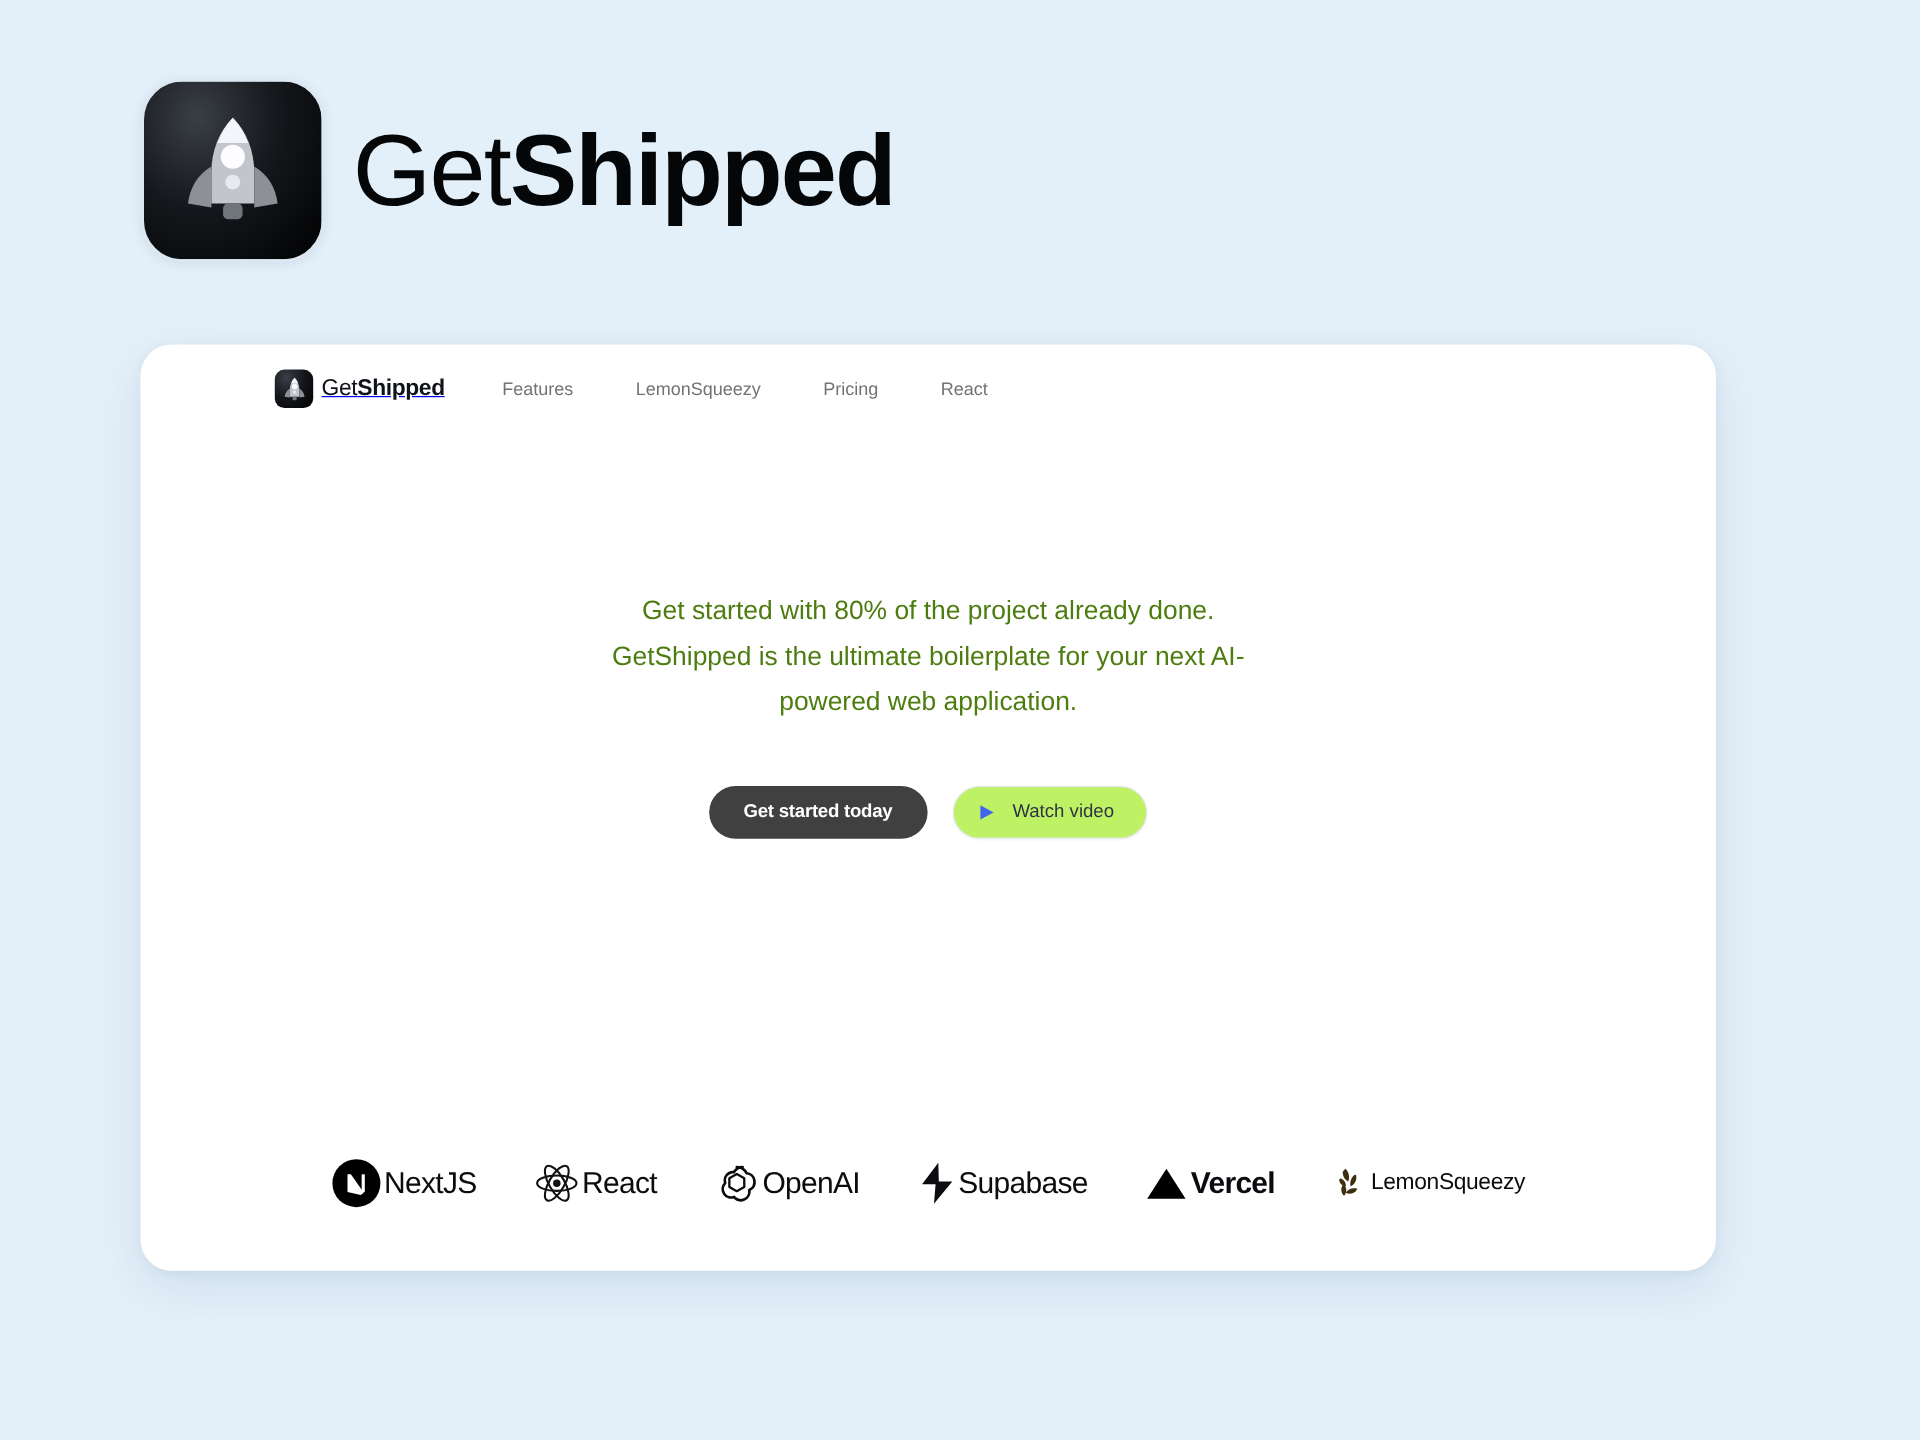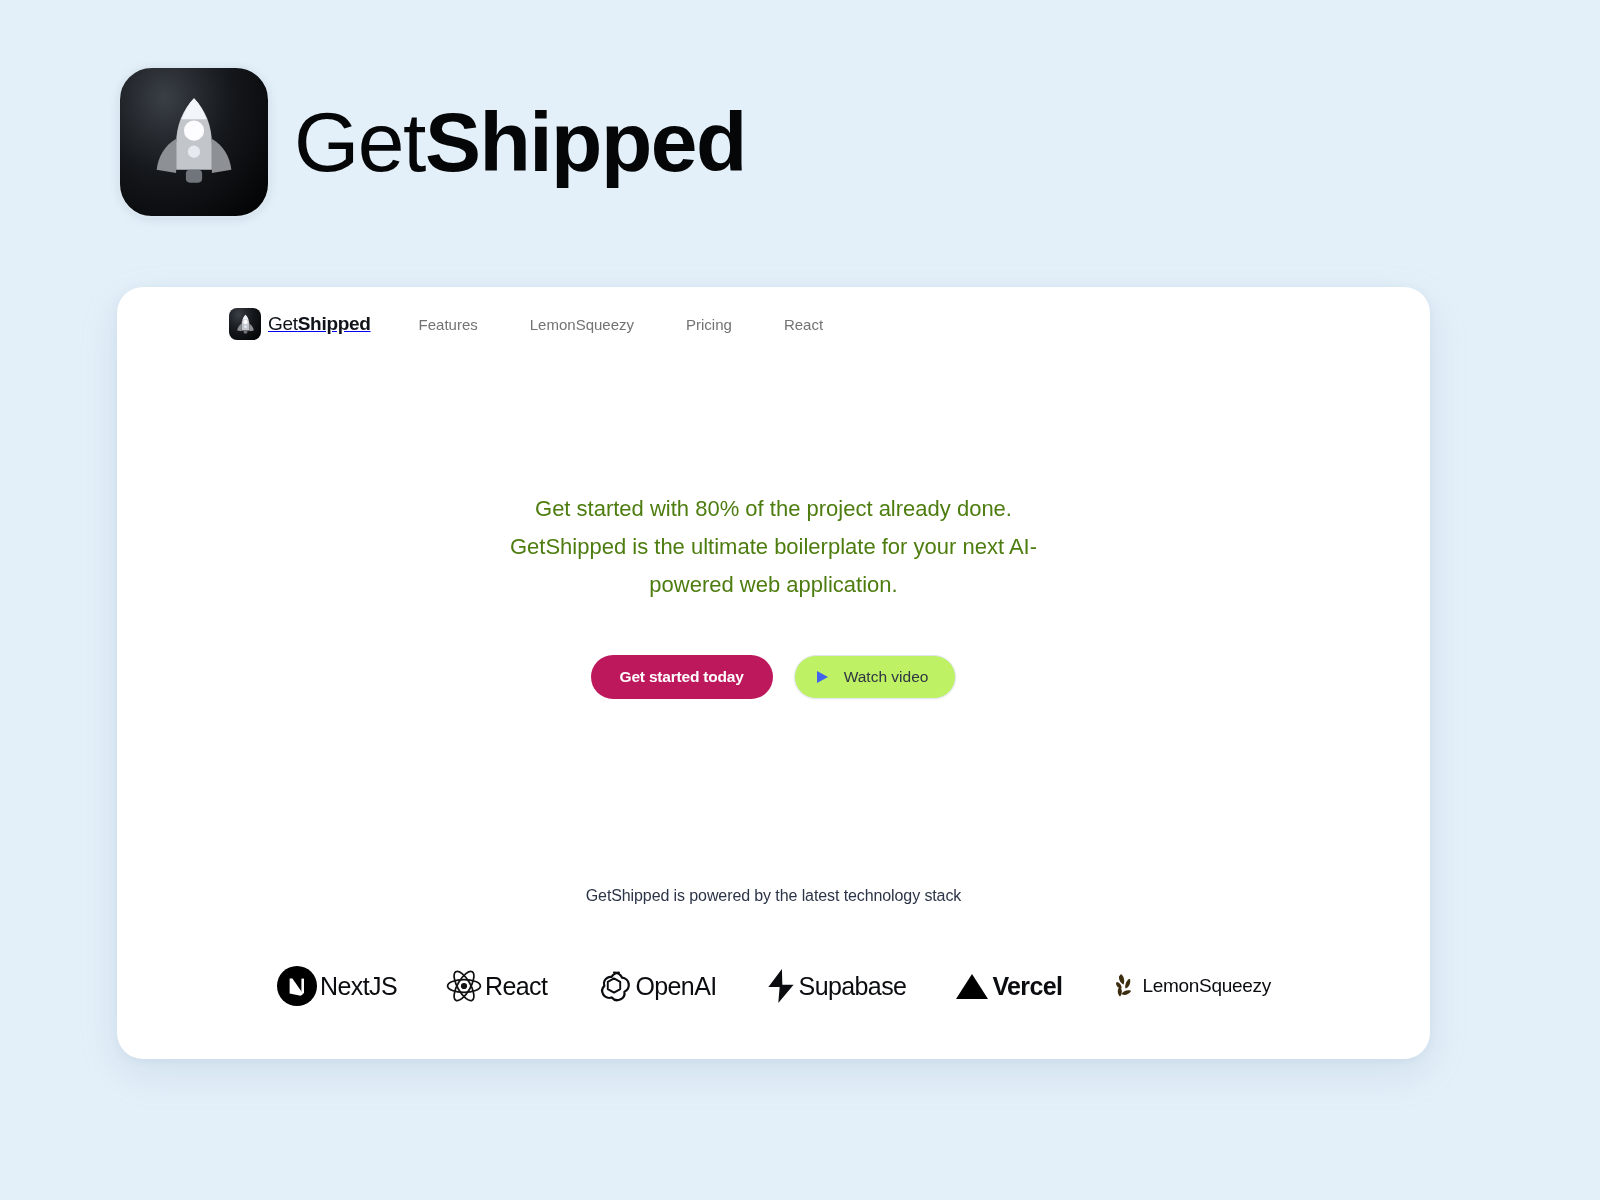--- a/index.html
+++ b/index.html
@@ -151,21 +151,21 @@
 
   .cta-row {
     margin-top: 51px;
     display: flex;
     align-items: center;
     justify-content: center;
     gap: 21px;
   }
 
   .btn-primary {
-    background: #be185d;
+    background: #404040;
     color: #ffffff;
     border: none;
     border-radius: 999px;
     font-size: 15.5px;
     font-weight: 700;
     padding: 13px 29px;
     cursor: pointer;
     font-family: inherit;
     letter-spacing: -0.2px;
     white-space: nowrap;
@@ -297,21 +297,20 @@
 
     <div class="cta-row">
       <button class="btn-primary">Get started today</button>
       <button class="btn-secondary">
         <span class="play-icon"></span>
         <span>Watch video</span>
       </button>
     </div>
   </section>
 
-  <div class="stack-caption">GetShipped is powered by the latest technology stack</div>
 
   <div class="stack-row">
 
     <div class="stack-item">
       <span class="logo-glyph">
         <svg width="42" height="42" viewBox="0 0 42 42" xmlns="http://www.w3.org/2000/svg">
           <circle cx="21" cy="21" r="20" fill="#000000"></circle>
           <path d="M13.6 28.4 L13.6 13.6 L16.4 13.6 L27.2 29 L24.6 30.8 Z" fill="#ffffff"></path>
           <rect x="25.4" y="13.6" width="2.6" height="14.8" fill="#ffffff"></rect>
         </svg>

